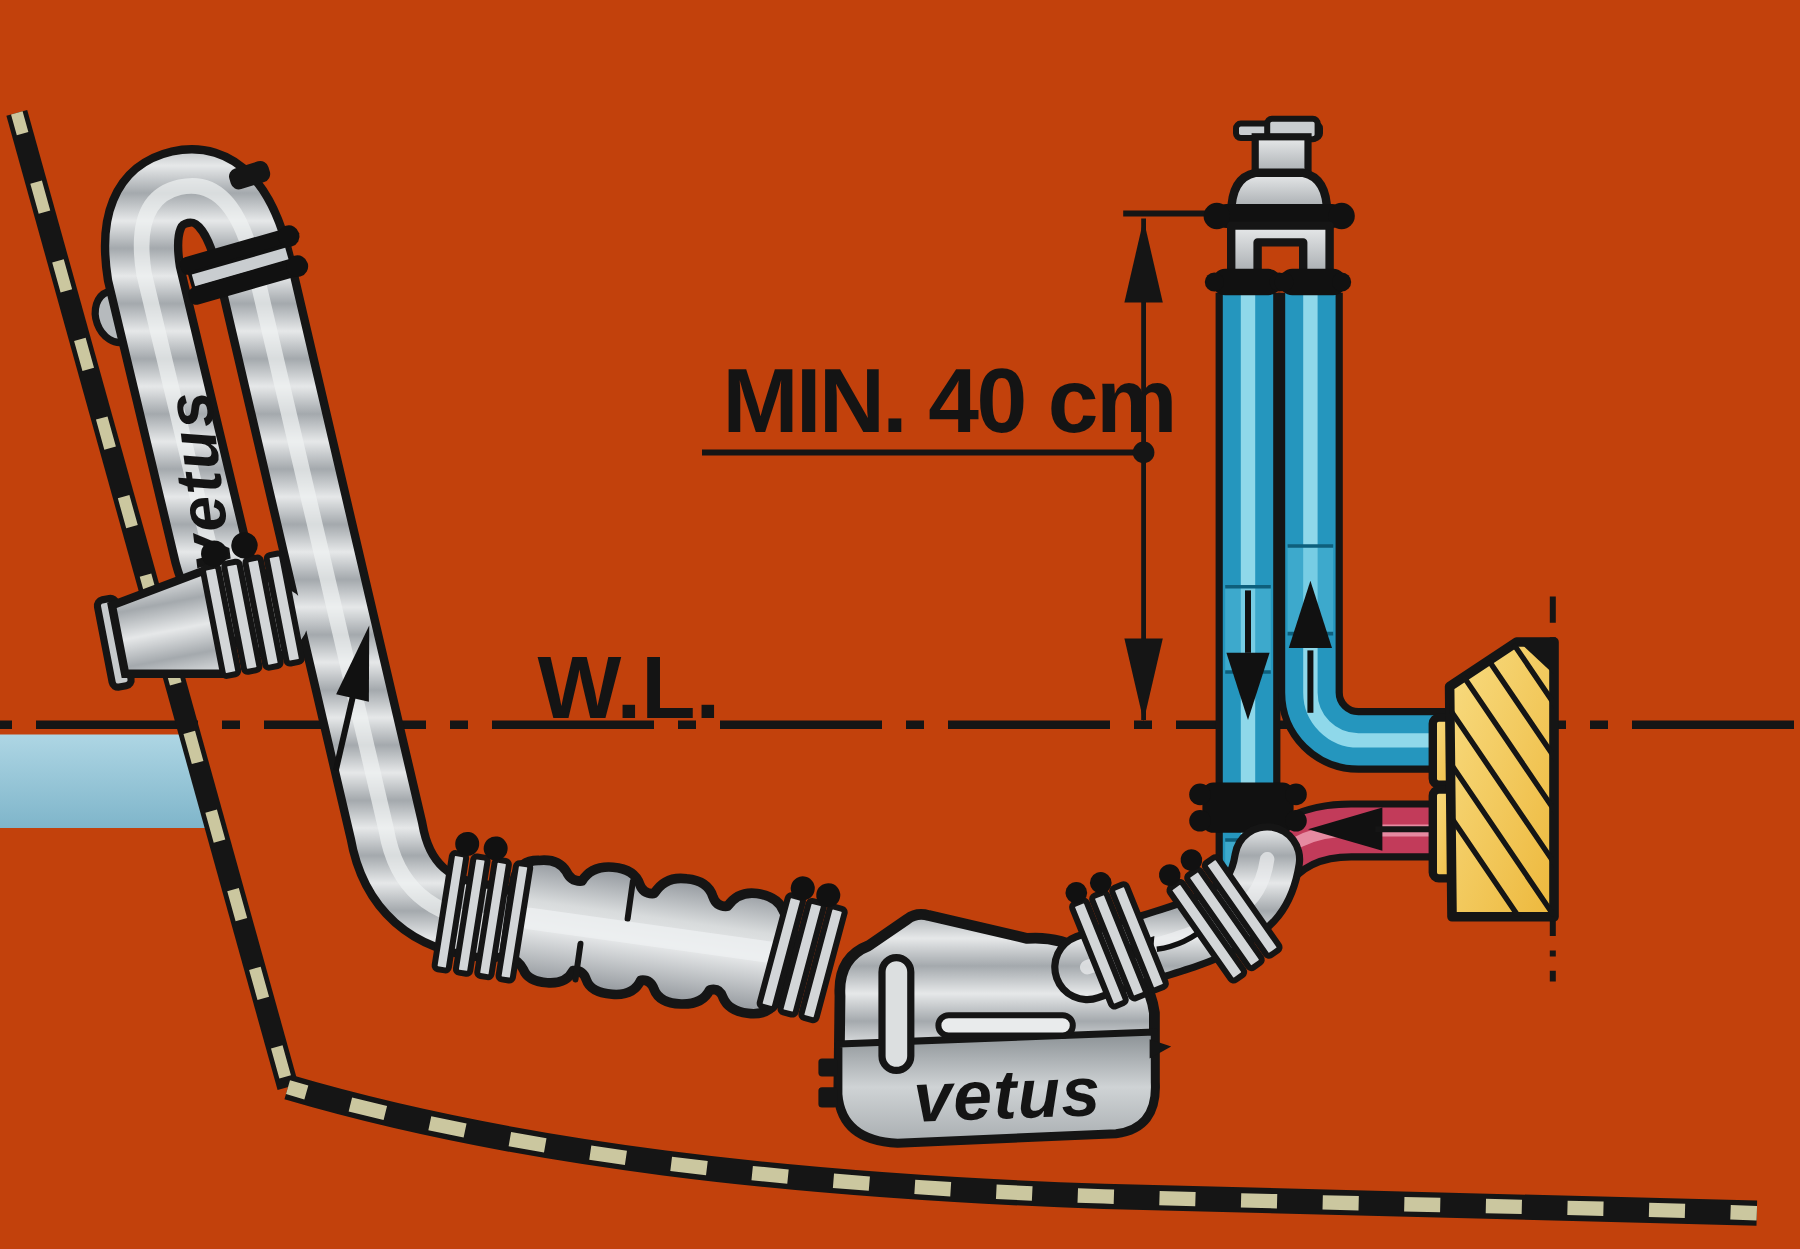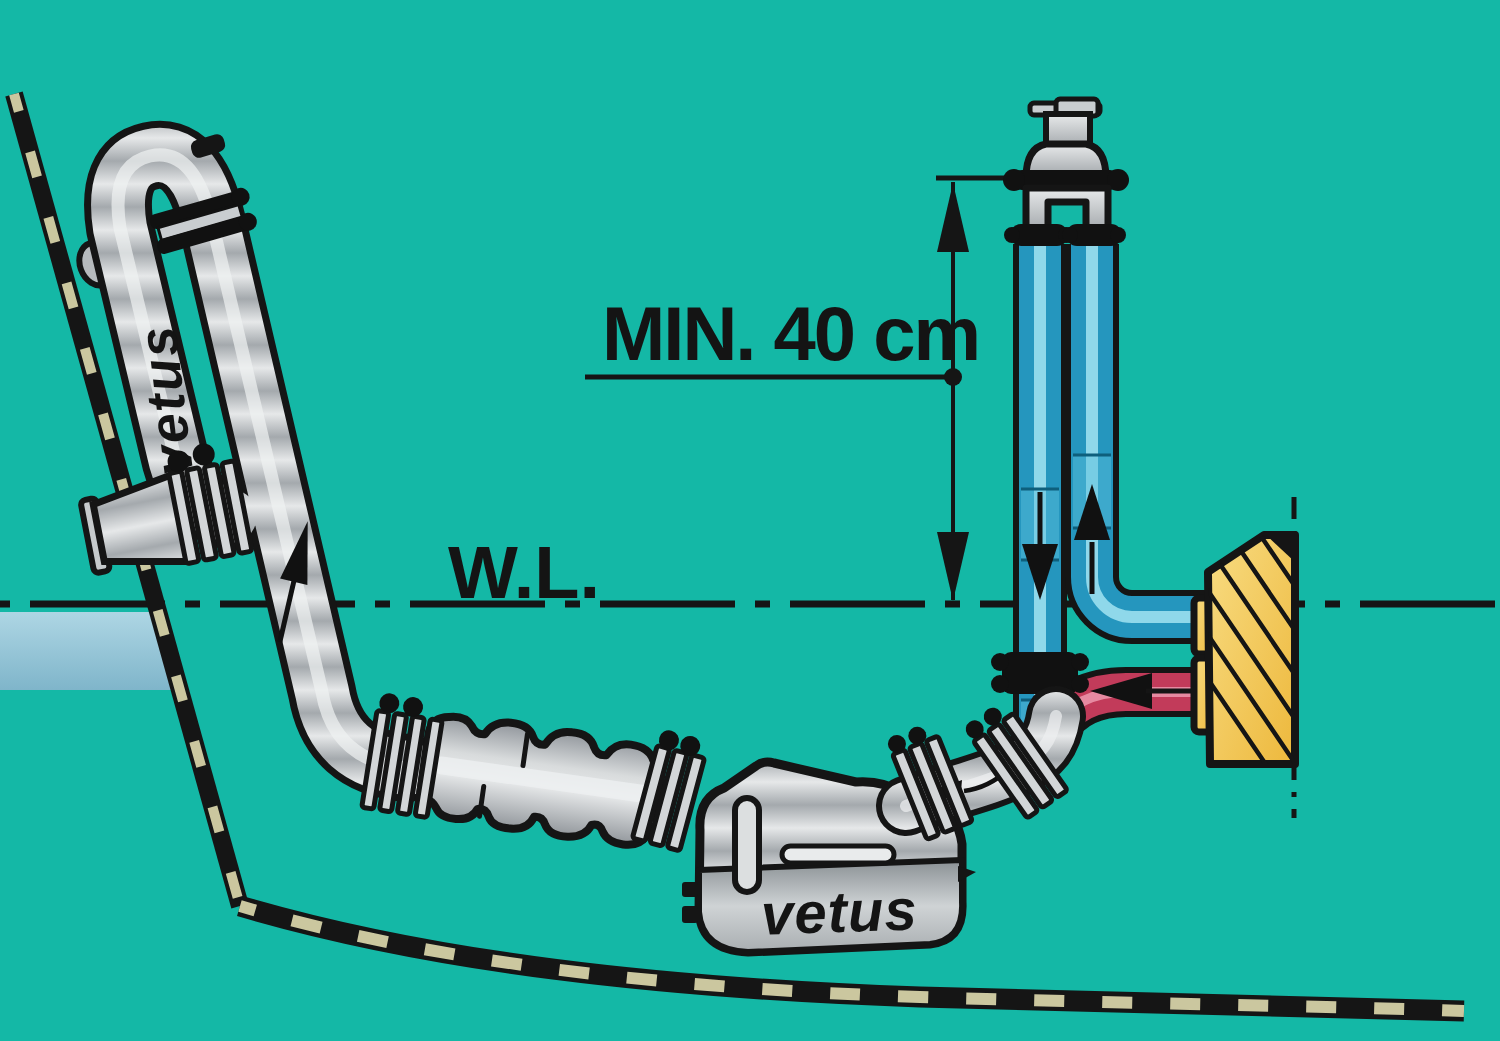--- a/index.html
+++ b/index.html
@@ -1,16 +1,16 @@
 <!DOCTYPE html>
 <html><head>
 <meta charset="utf-8">
 <style>
   html,body{margin:0;padding:0;background:#ffffff;}
-  .stage{width:1500px;height:1041px;position:relative;background:#14b8a6;overflow:hidden;text-align:right;}
+  .stage{width:1500px;height:1041px;position:relative;background:#c2410c;overflow:hidden;text-align:right;}
   svg{display:block;}
   text{font-family:"Liberation Sans", sans-serif;fill:#141414;}
   .dim-label{font-size:76px;font-weight:700;letter-spacing:-2px;}
   .wl-label{font-size:74px;font-weight:700;}
   .brand{font-weight:700;font-style:italic;}
   .brand-waterlock{font-size:58px;letter-spacing:1px;}
   .brand-gooseneck{font-size:54px;letter-spacing:2px;}
 </style>
 </head>
 <body>

